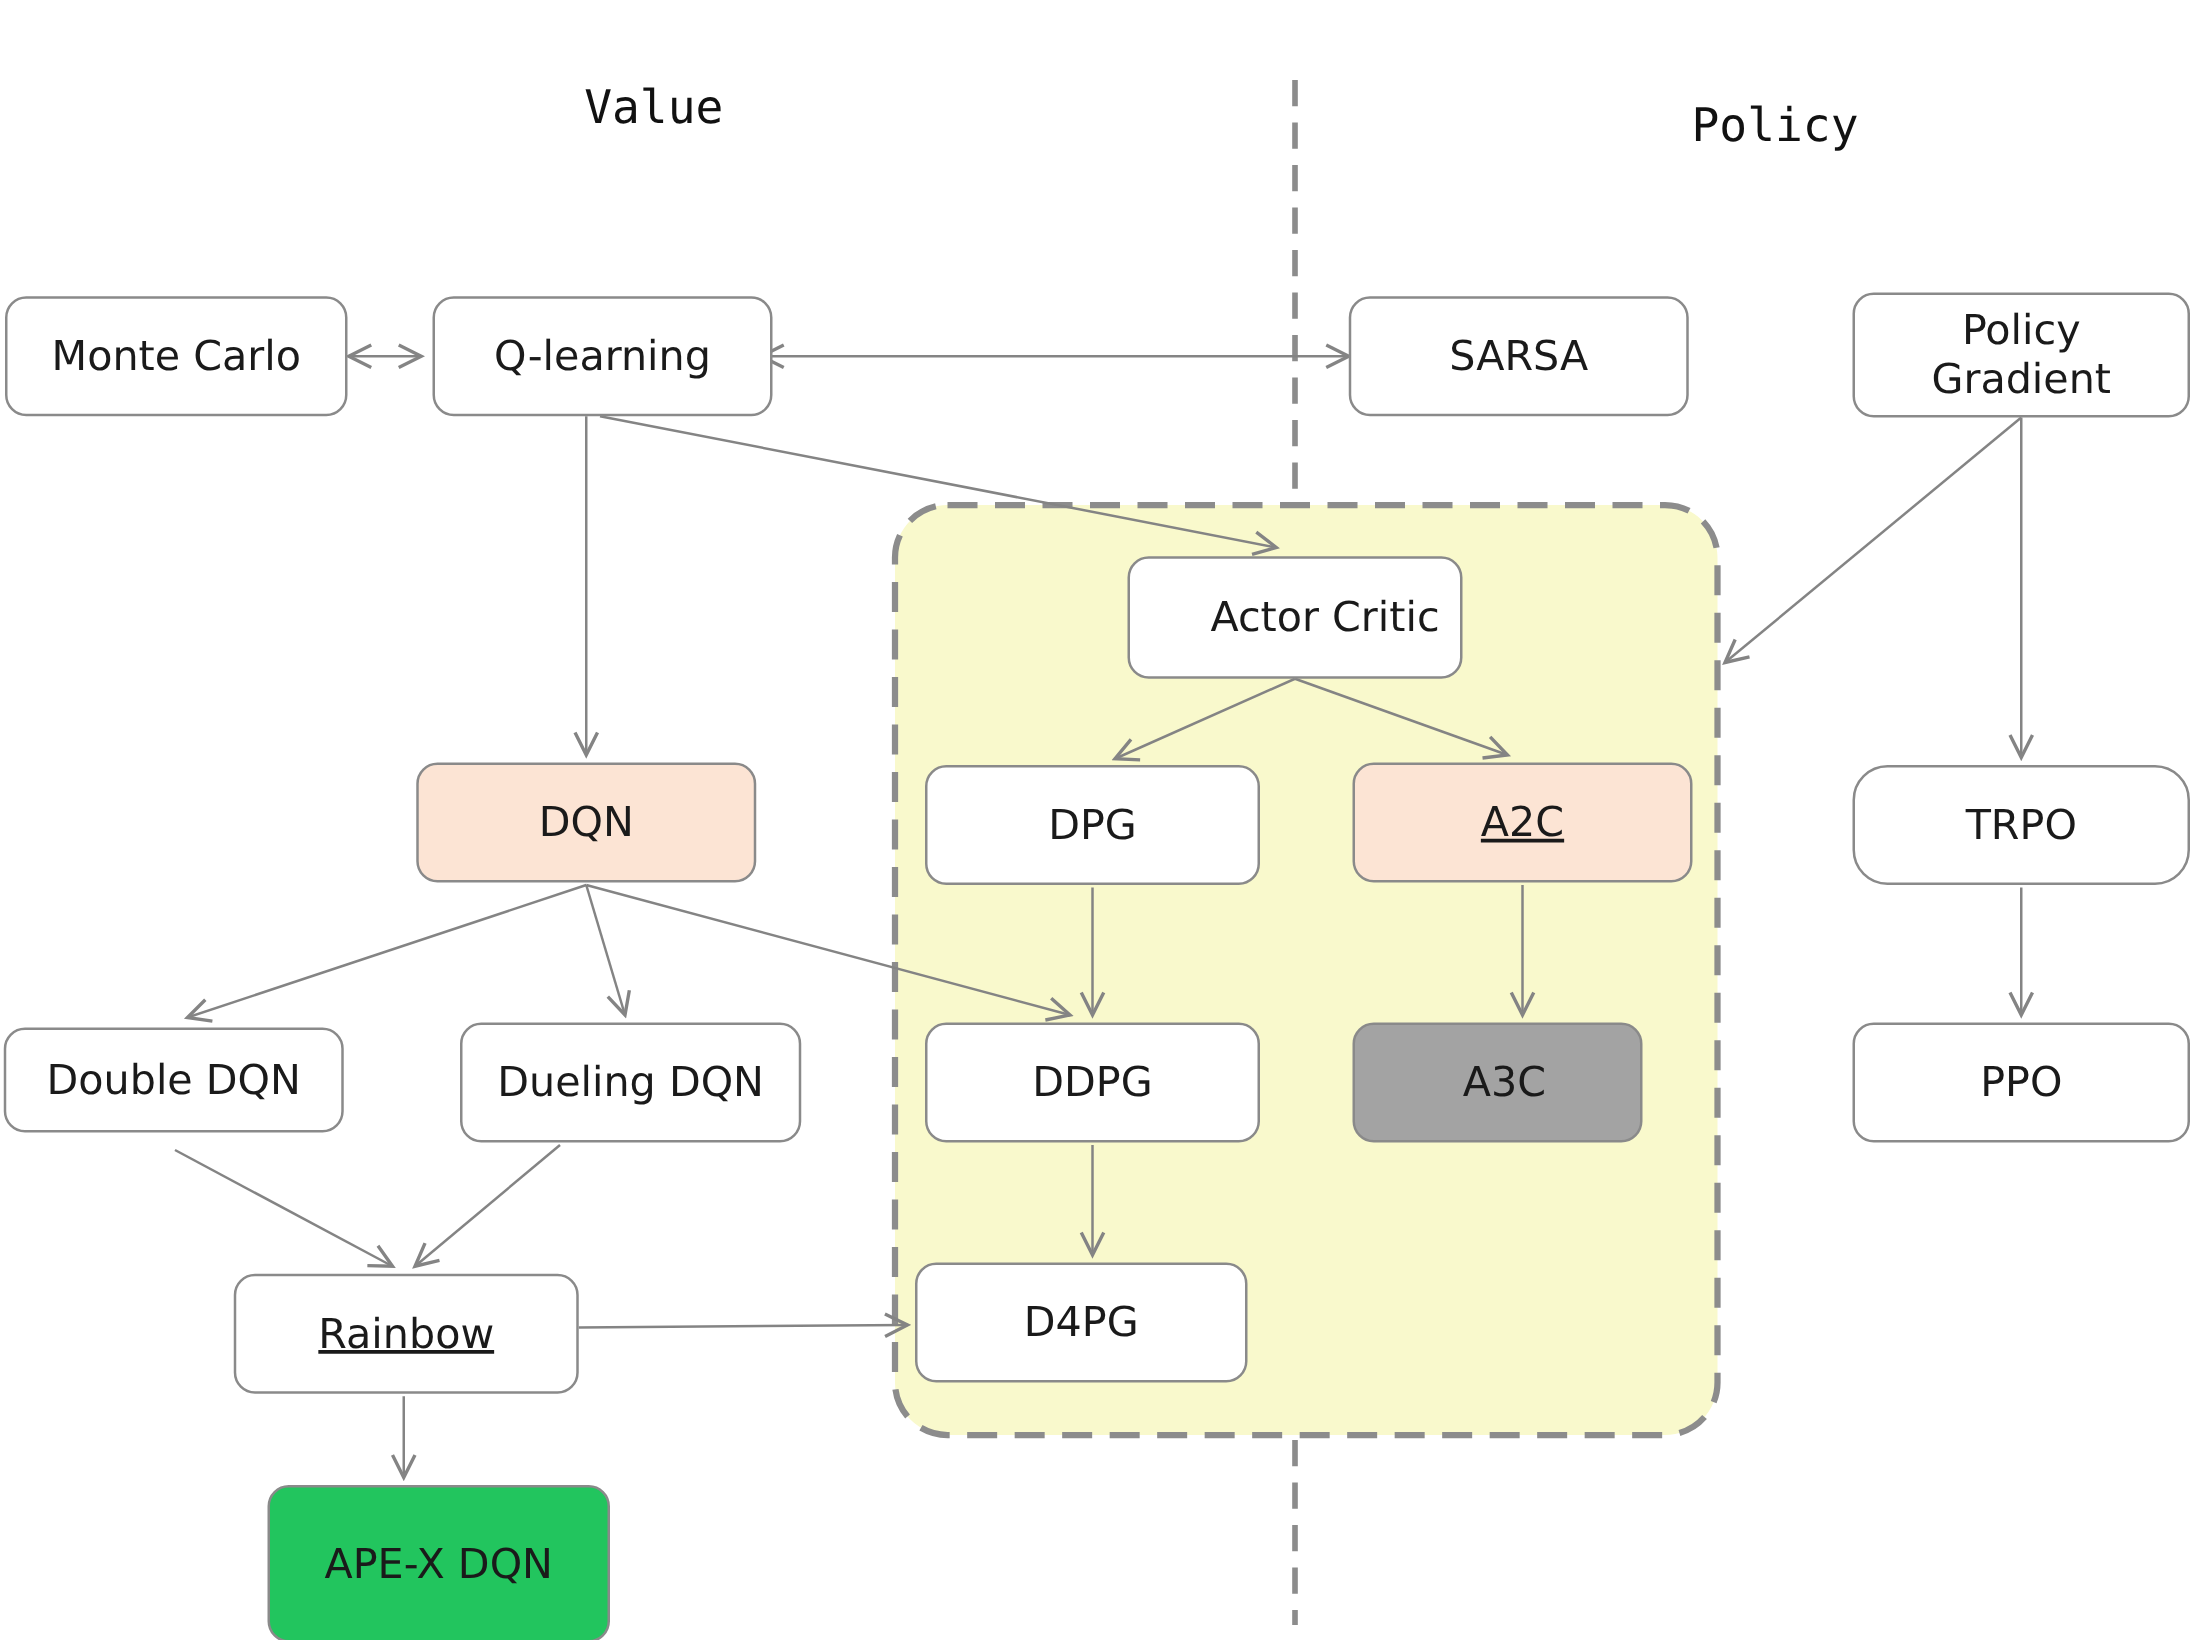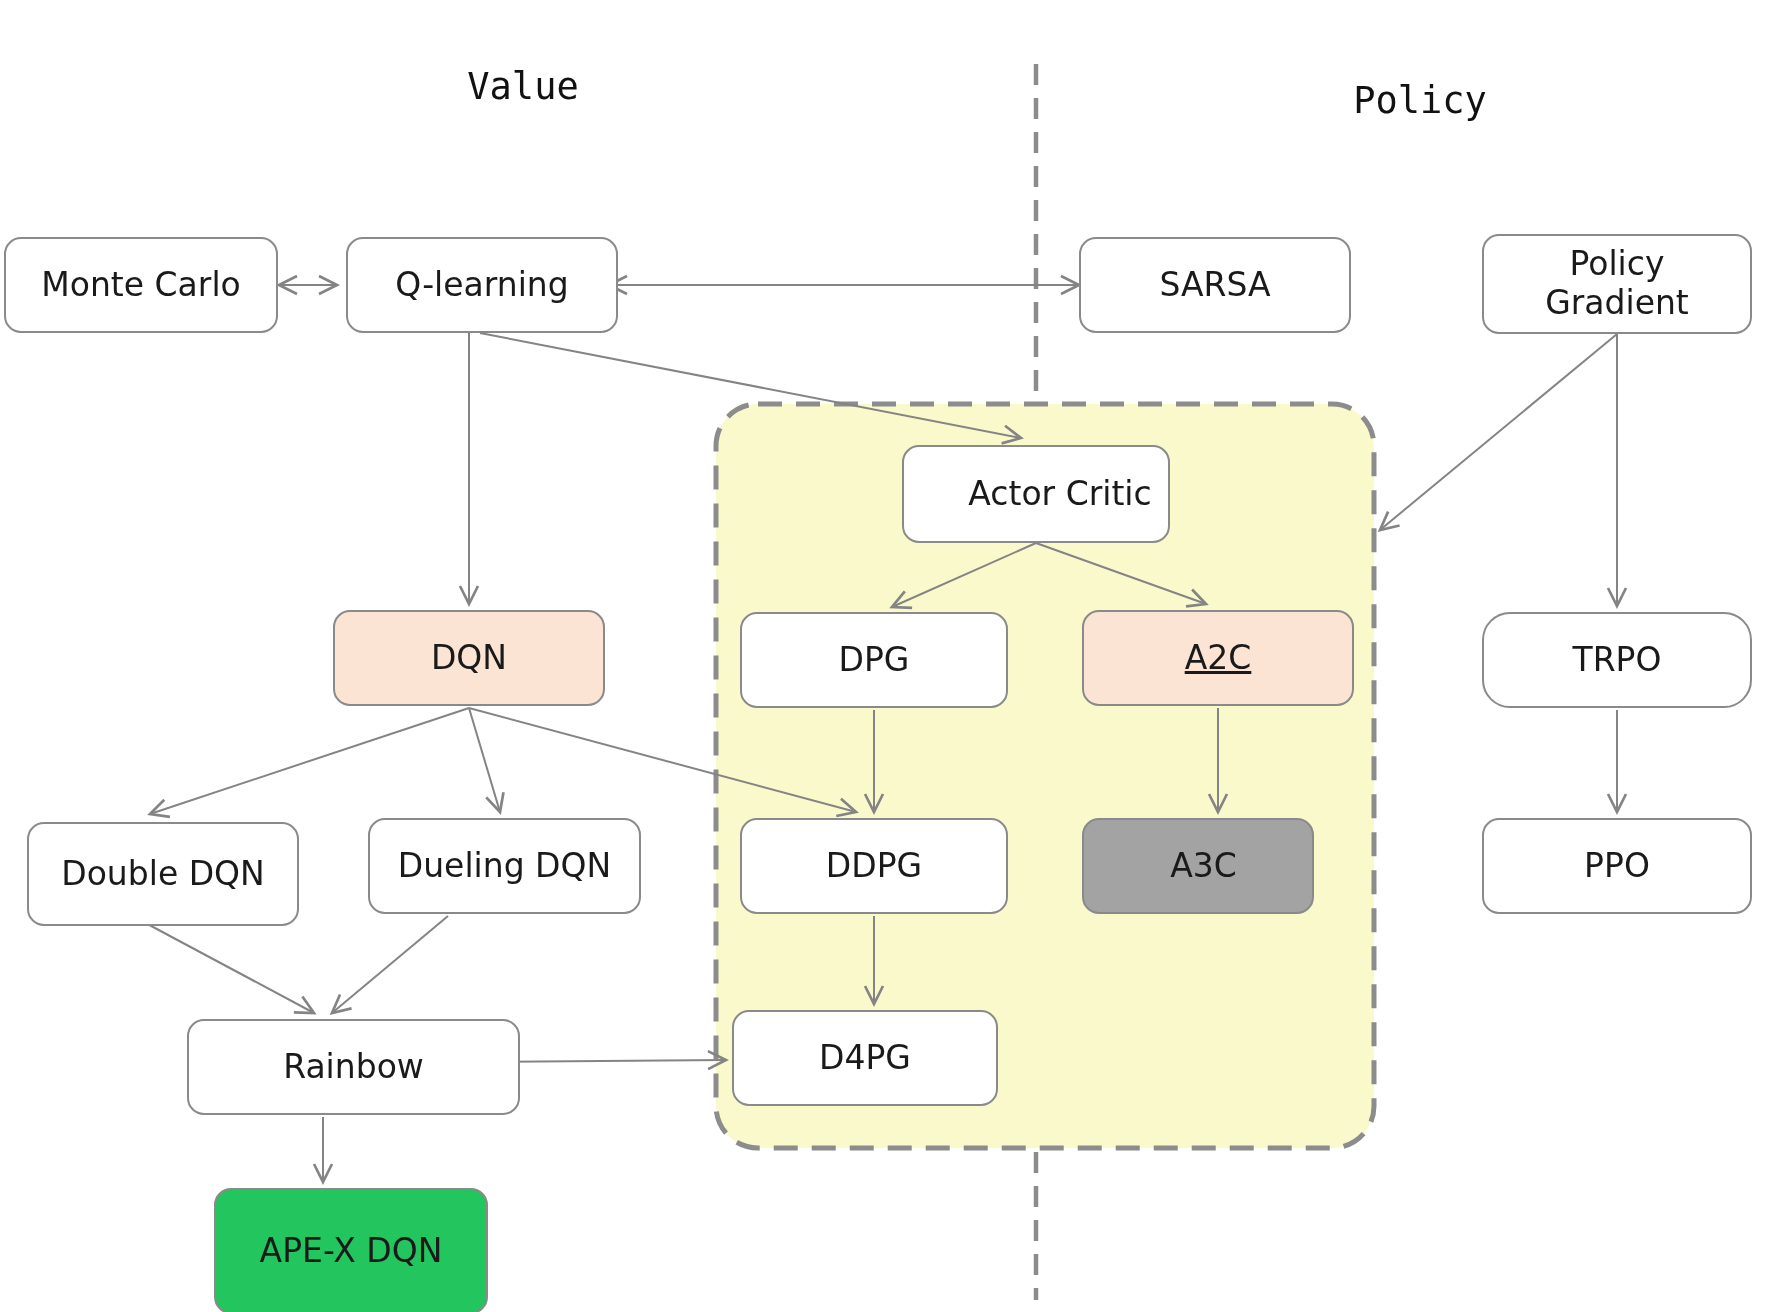--- a/index.html
+++ b/index.html
@@ -67,22 +67,22 @@
       <div class="node" style="left: 4px; top: 237px; width: 274px; height: 96px; background: rgb(255, 255, 255);">Monte Carlo</div>
       <div class="node" style="left: 346px; top: 237px; width: 272px; height: 96px; background: rgb(255, 255, 255);">Q-learning</div>
       <div class="node" style="left: 1079px; top: 237px; width: 272px; height: 96px; background: rgb(255, 255, 255);">SARSA</div>
       <div class="node" style="left: 1482px; top: 234px; width: 270px; height: 100px; background: rgb(255, 255, 255);">Policy
 Gradient</div>
       <div class="node" style="left: 902px; top: 445px; width: 268px; height: 98px; background: rgb(255, 255, 255); padding-left: 48px;">Actor Critic</div>
       <div class="node" style="left: 333px; top: 610px; width: 272px; height: 96px; background: rgb(252, 228, 212);">DQN</div>
       <div class="node" style="left: 740px; top: 612px; width: 268px; height: 96px; background: rgb(255, 255, 255);">DPG</div>
       <div class="node" style="left: 1082px; top: 610px; width: 272px; height: 96px; background: rgb(252, 228, 212); text-decoration: underline;">A2C</div>
       <div class="node" style="left: 1482px; top: 612px; width: 270px; height: 96px; background: rgb(255, 255, 255); border-radius: 28px;">TRPO</div>
-      <div class="node" style="left: 3px; top: 822px; width: 272px; height: 104px; background: rgb(255, 255, 255); margin-left: 24px;">Double DQN</div>
+      <div class="node" style="left: 3px; top: 822px; width: 272px; height: 84px; background: rgb(255, 255, 255);">Double DQN</div>
       <div class="node" style="left: 368px; top: 818px; width: 273px; height: 96px; background: rgb(255, 255, 255);">Dueling DQN</div>
       <div class="node" style="left: 740px; top: 818px; width: 268px; height: 96px; background: rgb(255, 255, 255);">DDPG</div>
       <div class="node" style="left: 1082px; top: 818px; width: 232px; height: 96px; background: #a3a3a3; padding-left: 11px;">A3C</div>
       <div class="node" style="left: 1482px; top: 818px; width: 270px; height: 96px; background: rgb(255, 255, 255);">PPO</div>
-      <div class="node" style="left: 187px; top: 1019px; width: 333px; height: 96px; background: rgb(255, 255, 255);">Rainbow</div>
+      <div class="node" style="left: 187px; top: 1019px; width: 276px; height: 96px; background: rgb(255, 255, 255); text-decoration: underline;">Rainbow</div>
       <div class="node" style="left: 732px; top: 1010px; width: 266px; height: 96px; background: rgb(255, 255, 255);">D4PG</div>
       <div class="node" style="left: 184px; top: 1188px; width: 274px; height: 126px; background: #22c55e; margin-left: 30px;">APE-X DQN</div>
     </div>
 </div>
 
 </body></html>

